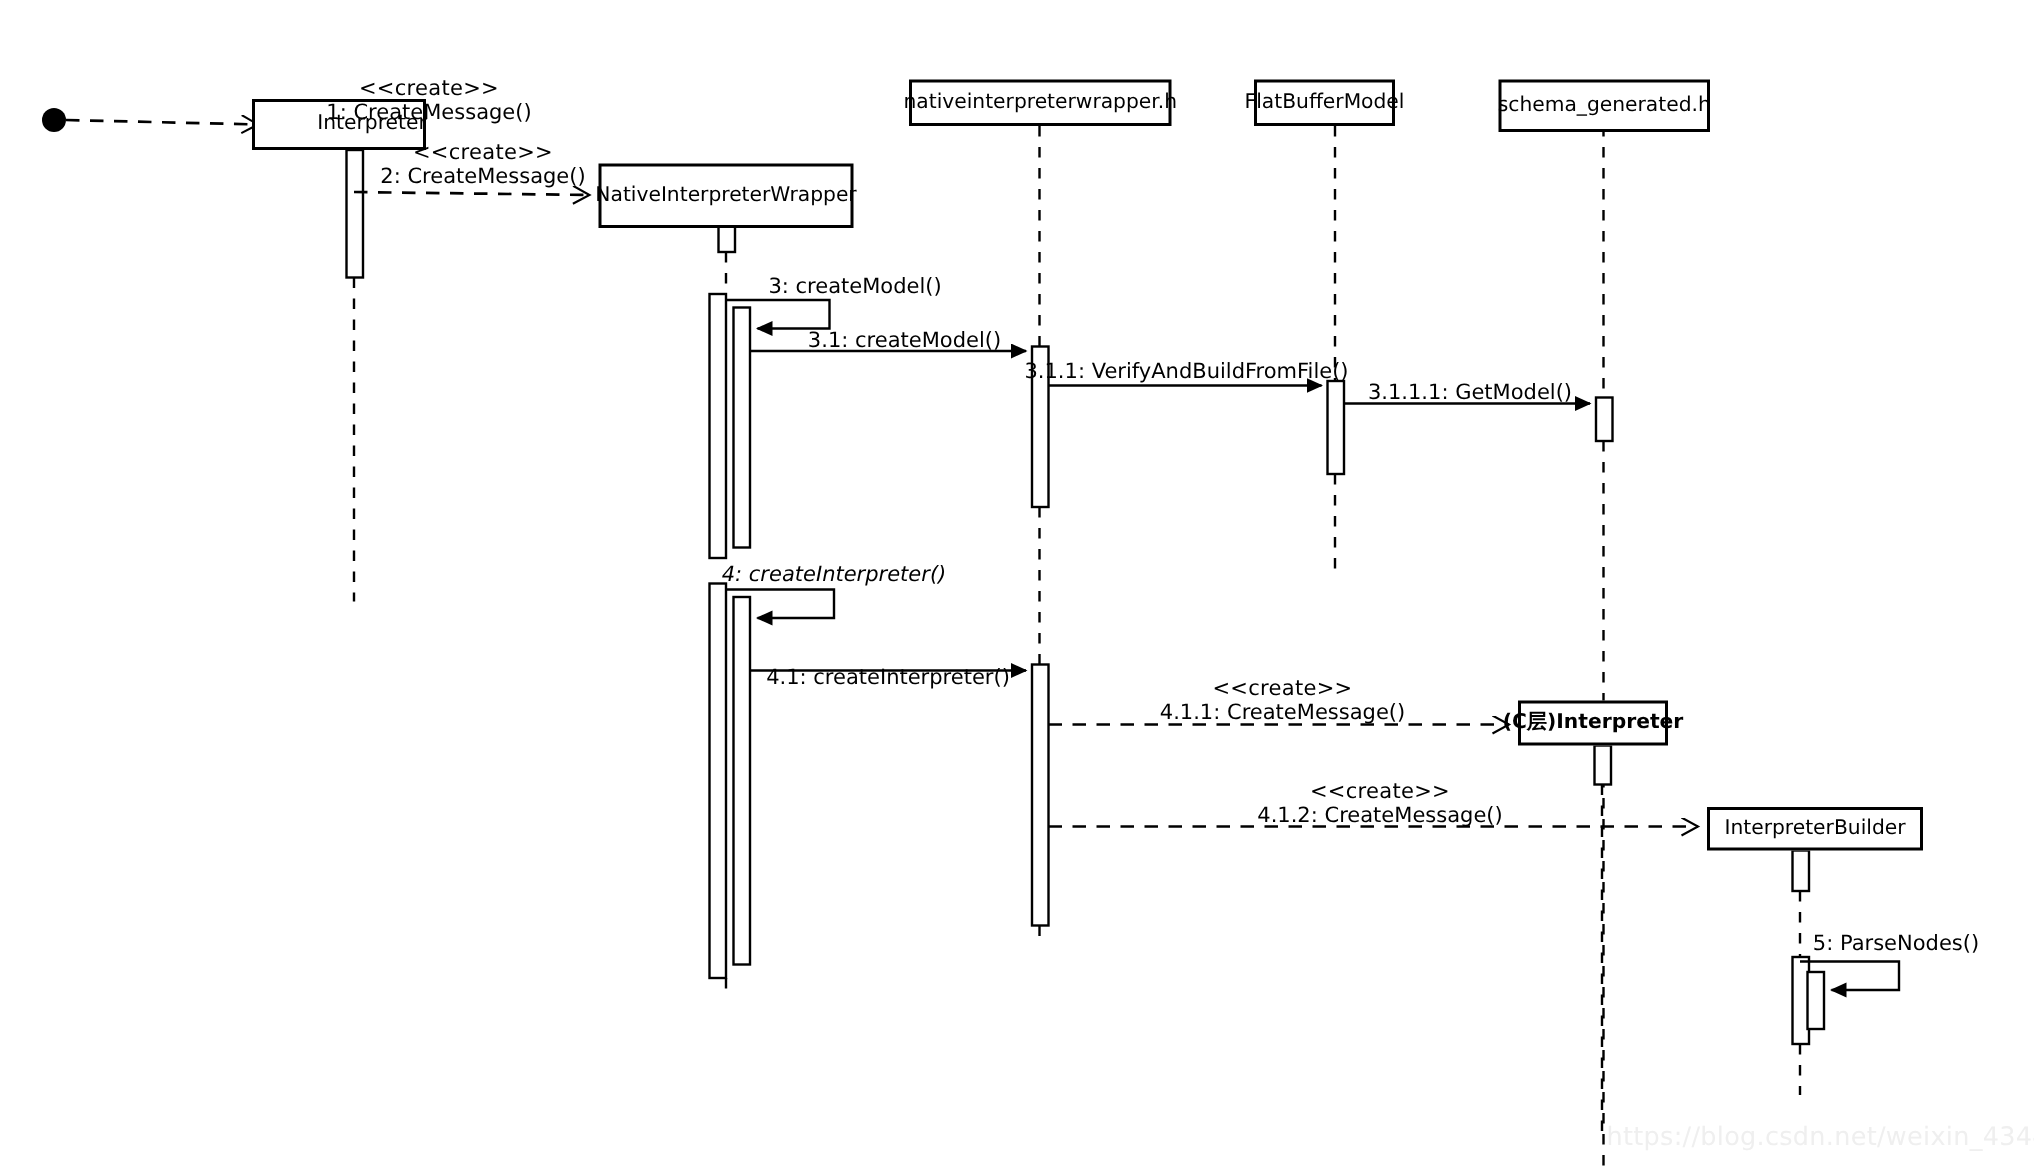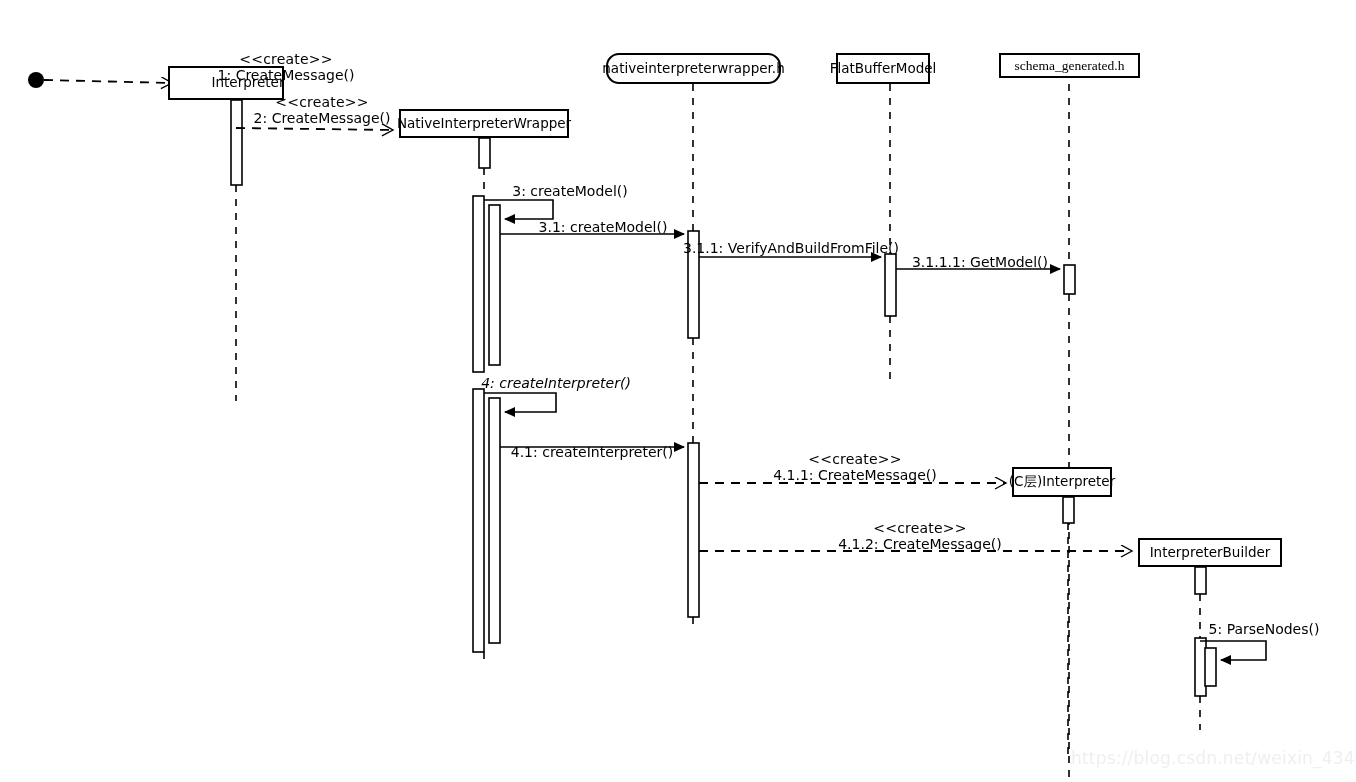--- a/index.html
+++ b/index.html
@@ -135,37 +135,37 @@
       <line x1="699" y1="551" x2="1132" y2="551" stroke-width="1.8" stroke-dasharray="9,7" marker-end="url(#openArrow)"></line>
 
       <polyline points="1200,641 1266,641 1266,660 1221,660" stroke-width="1.6" marker-end="url(#solidArrowRev)"></polyline>
     </g>
   </svg>
 
   <div class="participant-box" style="left:168px; top:66px; width:116px; height:34px;padding-left:44px;">
     <span>Interpreter</span>
   </div>
 
-  <div class="participant-box" style="left:399px; top:109px; width:170px; height:29px;">
+  <div class="participant-box" style="left:399px; top:109px; width:170px; height:43px;">
     <span>NativeInterpreterWrapper</span>
   </div>
 
-  <div class="participant-box" style="left:606px; top:53px; width:175px; height:31px;border-radius:13px;">
+  <div class="participant-box" style="left:606px; top:53px; width:175px; height:31px;">
     <span>nativeinterpreterwrapper.h</span>
   </div>
 
   <div class="participant-box" style="left:836px; top:53px; width:94px; height:31px;">
     <span>FlatBufferModel</span>
   </div>
 
-  <div class="participant-box" style="left:999px; top:53px; width:141px; height:25px;font-family:Liberation Serif, serif;">
+  <div class="participant-box" style="left:999px; top:53px; width:141px; height:35px;">
     <span>schema_generated.h</span>
   </div>
 
-  <div class="participant-box" style="left:1012px; top:467px; width:100px; height:30px;">
+  <div class="participant-box" style="left:1012px; top:467px; width:100px; height:30px;font-weight:bold;">
     <span>(C层)Interpreter</span>
   </div>
 
   <div class="participant-box" style="left:1138px; top:538px; width:144px; height:29px;">
     <span>InterpreterBuilder</span>
   </div>
 
   <div class="msg-label" style="left:286px; top:52px;">
     <span class="stereo">&lt;&lt;create&gt;&gt;</span>
     <span><span>1</span>: <span>CreateMessage()</span></span>

